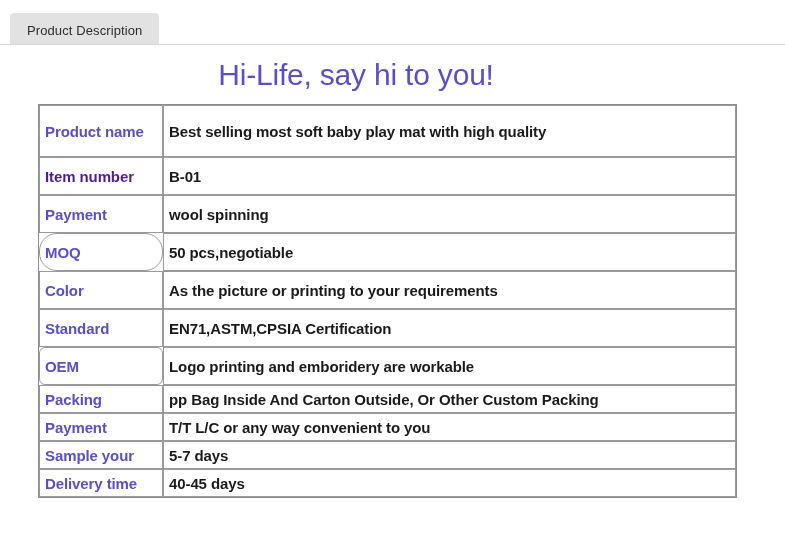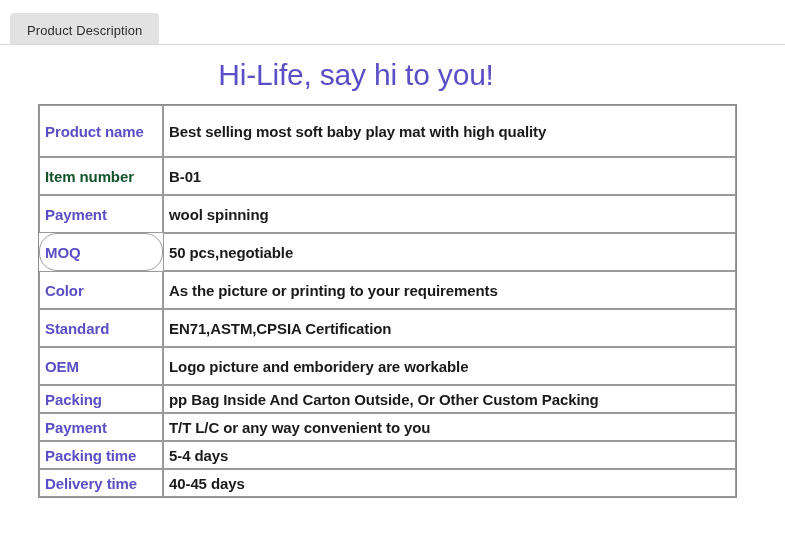--- a/index.html
+++ b/index.html
@@ -127,54 +127,54 @@
 <div id="page-title" style="color: rgb(90, 79, 196);">Hi-Life, say hi to you!</div>
 
 <div id="spec-table-wrap">
   <table id="spec-table">
     <tbody>
         <tr class="xtall">
           <td class="lbl" style="color: rgb(90, 79, 196);">Product name</td>
           <td class="val" style="color: rgb(26, 26, 26);">Best selling most soft baby play mat with high quality</td>
         </tr>
         <tr class="tall">
-          <td class="lbl" style="color: #14532d;">Item number</td>
+          <td class="lbl" style="color: #4c1d95;">Item number</td>
           <td class="val" style="color: rgb(26, 26, 26);">B-01</td>
         </tr>
         <tr class="tall">
           <td class="lbl" style="color: rgb(90, 79, 196);">Payment</td>
           <td class="val" style="color: rgb(26, 26, 26);">wool spinning</td>
         </tr>
         <tr class="tall">
           <td class="lbl" style="color: rgb(90, 79, 196); border-radius: 18px;">MOQ</td>
           <td class="val" style="color: rgb(26, 26, 26); margin-top: 24px;">50 pcs,negotiable</td>
         </tr>
         <tr class="tall">
           <td class="lbl" style="color: rgb(90, 79, 196);">Color</td>
           <td class="val" style="color: rgb(26, 26, 26);">As the picture or printing to your requirements</td>
         </tr>
         <tr class="tall">
           <td class="lbl" style="color: rgb(90, 79, 196);">Standard</td>
           <td class="val" style="color: rgb(26, 26, 26);">EN71,ASTM,CPSIA Certification</td>
         </tr>
         <tr class="tall">
-          <td class="lbl" style="color: rgb(90, 79, 196);">OEM</td>
-          <td class="val" style="color: rgb(26, 26, 26);">Logo picture and emboridery are workable</td>
+          <td class="lbl" style="color: rgb(90, 79, 196); border-radius: 6px;">OEM</td>
+          <td class="val" style="color: rgb(26, 26, 26);">Logo printing and emboridery are workable</td>
         </tr>
         <tr class="short">
           <td class="lbl" style="color: rgb(90, 79, 196);">Packing</td>
           <td class="val" style="color: rgb(26, 26, 26);">pp Bag Inside And Carton Outside, Or Other Custom Packing</td>
         </tr>
         <tr class="short">
           <td class="lbl" style="color: rgb(90, 79, 196);">Payment</td>
           <td class="val" style="color: rgb(26, 26, 26);">T/T L/C or any way convenient to you</td>
         </tr>
         <tr class="short">
-          <td class="lbl" style="color: rgb(90, 79, 196);">Packing time</td>
-          <td class="val" style="color: rgb(26, 26, 26);">5-4 days</td>
+          <td class="lbl" style="color: rgb(90, 79, 196);">Sample your</td>
+          <td class="val" style="color: rgb(26, 26, 26);">5-7 days</td>
         </tr>
         <tr class="short">
           <td class="lbl" style="color: rgb(90, 79, 196);">Delivery time</td>
           <td class="val" style="color: rgb(26, 26, 26);">40-45 days</td>
         </tr>
       </tbody>
   </table>
 </div>
 
 </body></html>

